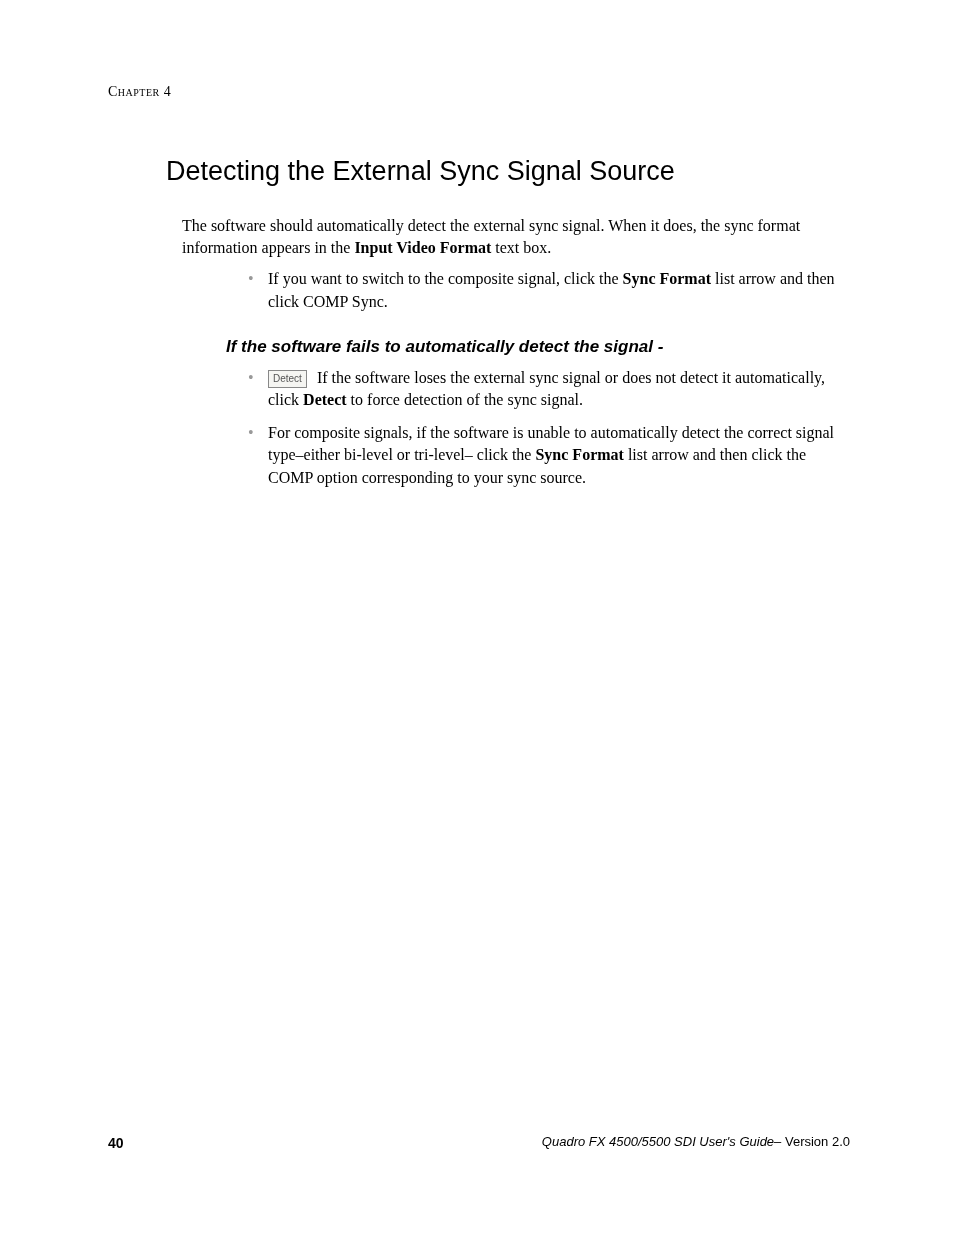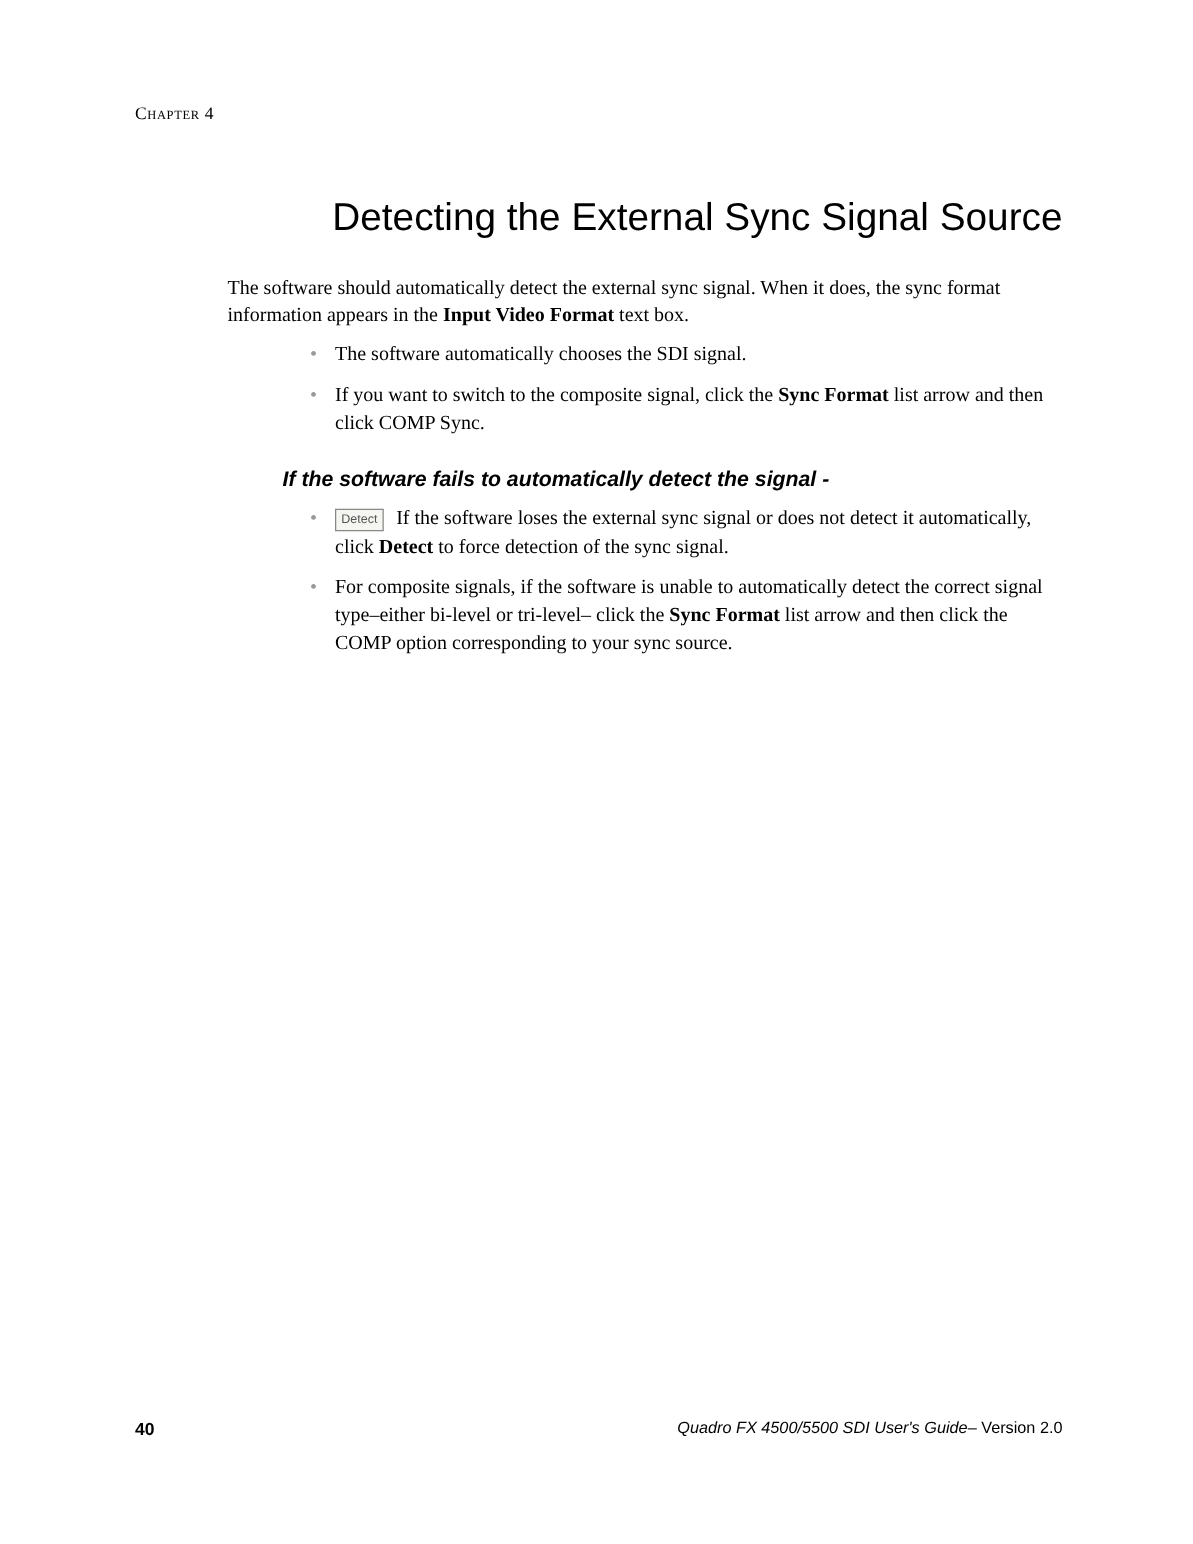--- a/index.html
+++ b/index.html
@@ -26,25 +26,24 @@
     font-family: Liberation Serif, serif;
   }
   .header-sub {
     font-family: Verdana, Geneva, sans-serif;
     font-size: 13px;
     margin-top: 2px;
   }
   .section-title {
     font-family: Verdana, Geneva, sans-serif;
     font-weight: 400;
-    font-size: 31px;
+    font-size: 27px;
     margin-top: 56px;
     margin-left: 58px;
     color: #000;
-    text-align: right;
   }
   .intro-para {
     font-size: 16px;
     line-height: 1.35;
     margin-top: 28px;
     margin-left: 74px;
   }
   .sub-heading {
     font-family: Verdana, Geneva, sans-serif;
     font-weight: 700;
@@ -119,23 +118,20 @@
   <div class="header-chapter">Chapter 4</div>
 
   <div class="section-title">Detecting the External Sync Signal Source</div>
 
   <div class="intro-para">
     <span>The software should automatically detect the external sync signal. When it does, the sync format information appears in the </span><b>Input Video Format</b><span> text box.</span>
   </div>
 
   <ul class="bullets">
     <li>
-      <span>The software automatically chooses the SDI signal.</span>
-    </li>
-    <li>
       <span>If you want to switch to the composite signal, click the </span><b>Sync Format</b><span> list arrow and then click COMP Sync.</span>
     </li>
   </ul>
 
   <div class="sub-heading">If the software fails to automatically detect the signal -</div>
   <ul class="bullets">
     <li>
       <span class="detect-btn">Detect</span><span> If the software loses the external sync signal or does not detect it automatically, click </span><b>Detect</b><span> to force detection of the sync signal.</span>
     </li>
     <li>

